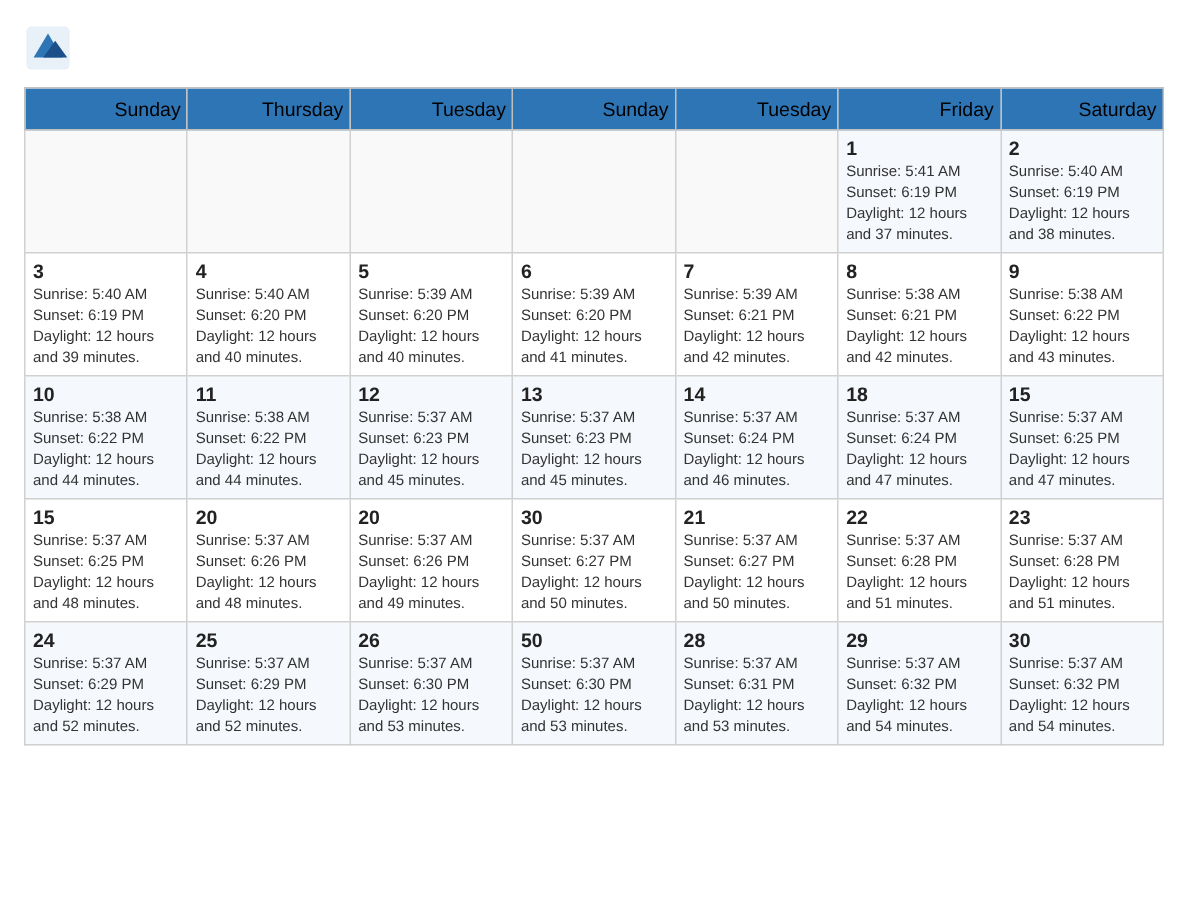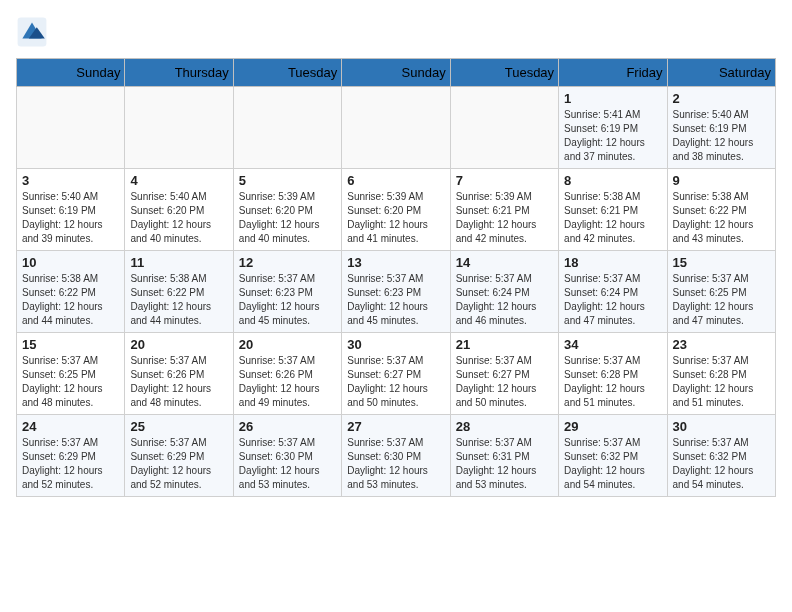--- a/index.html
+++ b/index.html
@@ -257,21 +257,21 @@
 Sunset: 6:27 PM
 Daylight: 12 hours and 50 minutes.</div>
         </td>
         <td>
           <span class="day-num">21</span>
           <div class="day-info" style="white-space: pre-line;">Sunrise: 5:37 AM
 Sunset: 6:27 PM
 Daylight: 12 hours and 50 minutes.</div>
         </td>
         <td>
-          <span class="day-num">34</span>
+          <span class="day-num">22</span>
           <div class="day-info" style="white-space: pre-line;">Sunrise: 5:37 AM
 Sunset: 6:28 PM
 Daylight: 12 hours and 51 minutes.</div>
         </td>
         <td>
           <span class="day-num">23</span>
           <div class="day-info" style="white-space: pre-line;">Sunrise: 5:37 AM
 Sunset: 6:28 PM
 Daylight: 12 hours and 51 minutes.</div>
         </td>
@@ -289,21 +289,21 @@
 Sunset: 6:29 PM
 Daylight: 12 hours and 52 minutes.</div>
         </td>
         <td>
           <span class="day-num">26</span>
           <div class="day-info" style="white-space: pre-line;">Sunrise: 5:37 AM
 Sunset: 6:30 PM
 Daylight: 12 hours and 53 minutes.</div>
         </td>
         <td>
-          <span class="day-num">27</span>
+          <span class="day-num">50</span>
           <div class="day-info" style="white-space: pre-line;">Sunrise: 5:37 AM
 Sunset: 6:30 PM
 Daylight: 12 hours and 53 minutes.</div>
         </td>
         <td>
           <span class="day-num">28</span>
           <div class="day-info" style="white-space: pre-line;">Sunrise: 5:37 AM
 Sunset: 6:31 PM
 Daylight: 12 hours and 53 minutes.</div>
         </td>

